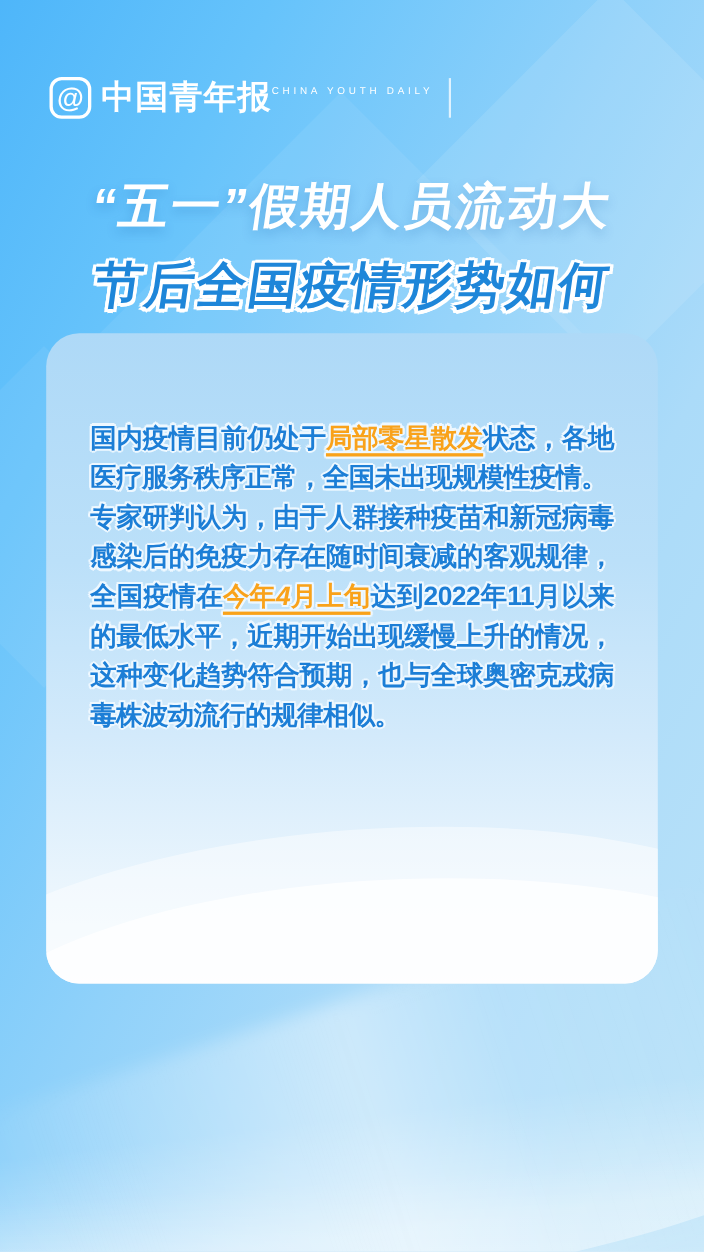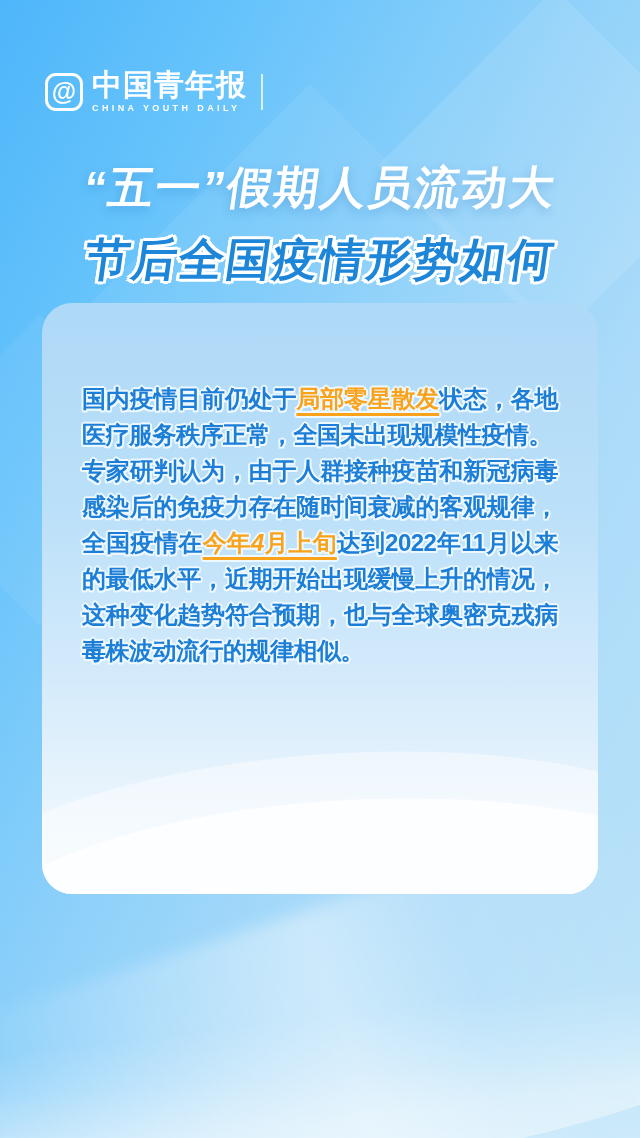--- a/index.html
+++ b/index.html
@@ -25,23 +25,23 @@
          background:linear-gradient(180deg,rgba(255,255,255,0) 30%,rgba(255,255,255,0.30) 75%); }
   .streak { position:absolute; left:-120px; bottom:-60px; width:980px; height:300px;
             transform:rotate(-18deg); filter:blur(8px);
             background:linear-gradient(90deg,rgba(255,255,255,0) 10%,rgba(255,255,255,0.40) 48%,rgba(255,255,255,0.10) 62%,rgba(255,255,255,0) 85%); }
 
   
   .brand { position:absolute; top:70px; left:45px; display:flex; align-items:center; color:#fff; }
   .at-badge { width:38px; height:38px; border:3px solid #fff; border-radius:11px;
               display:flex; align-items:center; justify-content:center;
               font-size:25px; font-weight:bold; line-height:1; }
-  .brand-names { margin-left:9px; display:flex; flex-direction:column; }
+  .brand-names { margin-left:9px; display:flex; flex-direction:row; }
   .brand-cn { font-size:30px; font-weight:800; letter-spacing:1px; line-height:1.0; }
-  .brand-en { font-size:9px; font-weight:bold; letter-spacing:3.4px; margin-top:3px; }
+  .brand-en { font-size:9px; font-weight:normal; letter-spacing:3.4px; margin-top:3px; }
   .brand-divider { width:2px; height:36px; background:rgba(255,255,255,0.75); margin:0 13px 0 14px; }
   .brand-section { font-size:30px; font-weight:800; letter-spacing:2px; }
 
   
   .title { position:absolute; top:158px; left:0; width:640px; text-align:center; }
   .title-line1 {
     font-size:45px; font-weight:900; color:#ffffff; letter-spacing:2px;
     transform:skewX(-8deg); text-shadow:0 4px 10px rgba(20,90,170,0.25);
   }
   .title-line2 {

